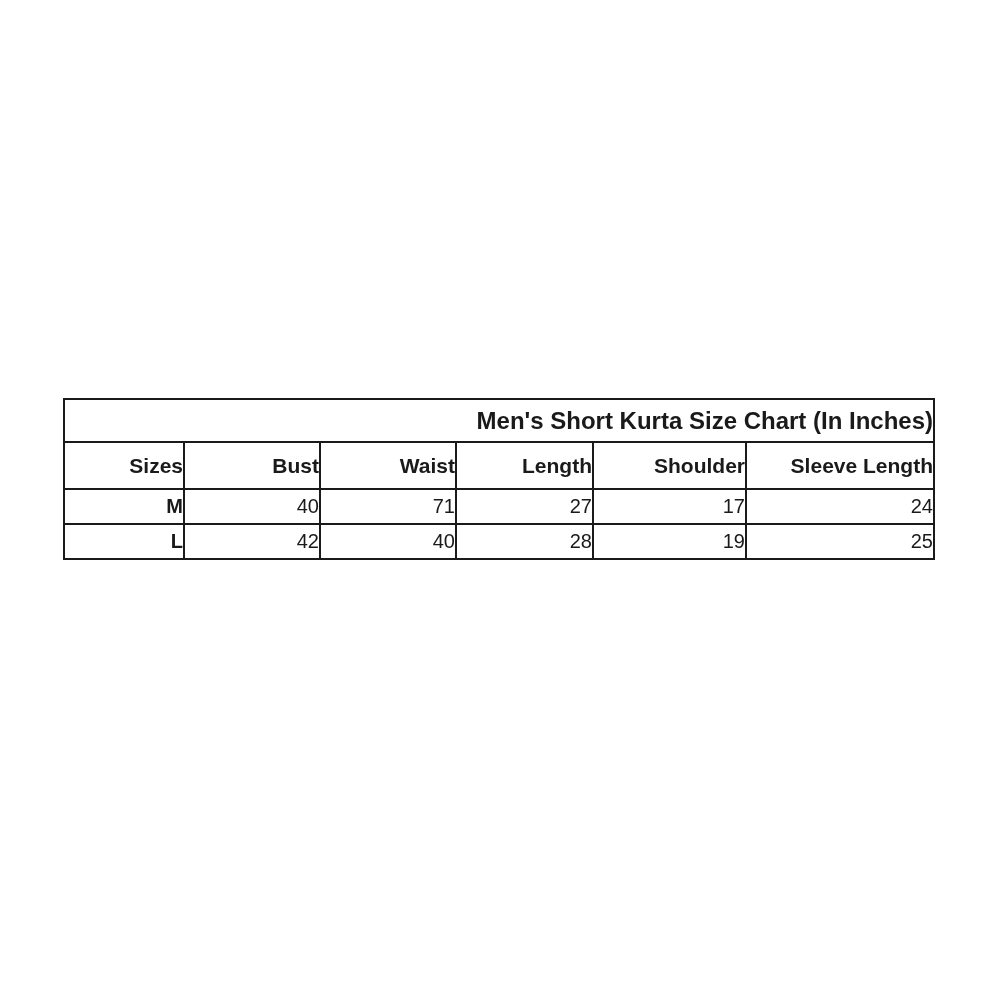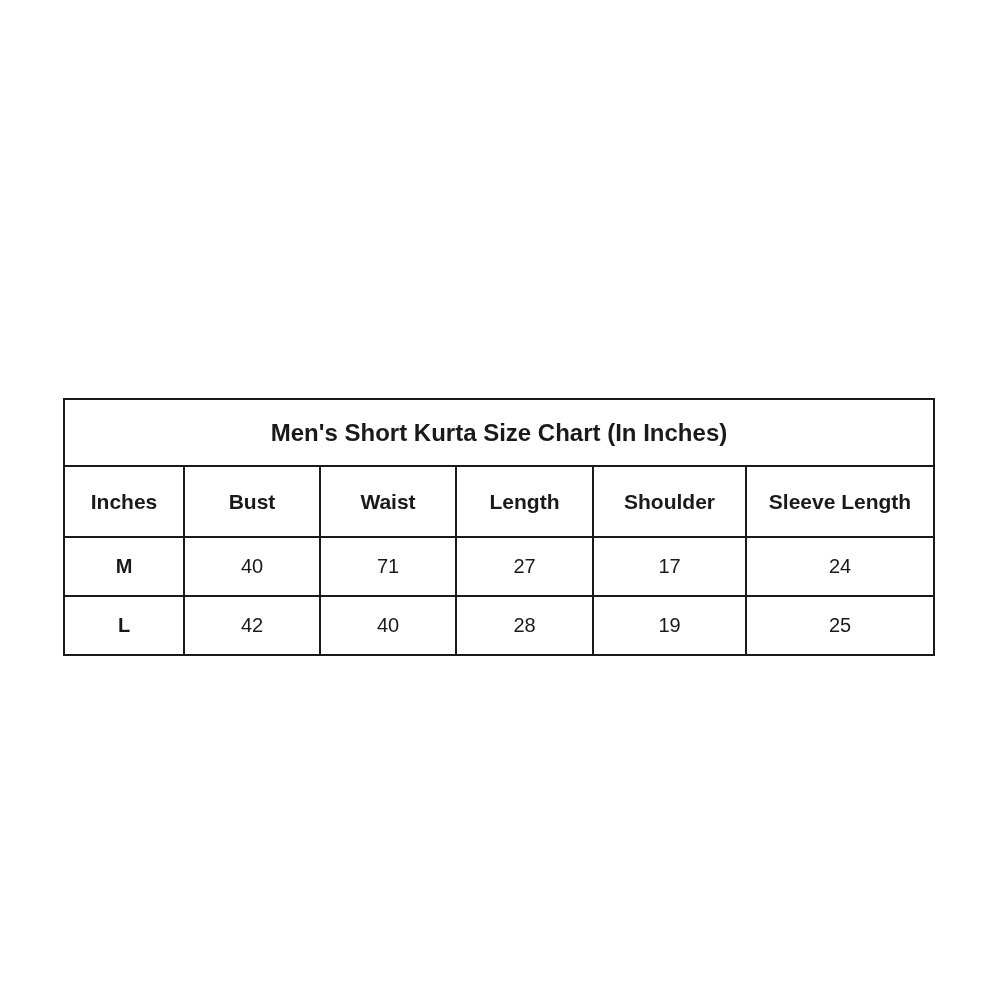--- a/index.html
+++ b/index.html
@@ -22,23 +22,23 @@
     left: 63px;
     top: 398px;
     width: 870px;
     border-collapse: collapse;
     table-layout: fixed;
     color: #1a1a1a;
   }
   table.size-chart th,
   table.size-chart td {
     border: 2px solid #1a1a1a;
-    text-align: center;
+    text-align: right;
     vertical-align: middle;
-    padding: 12px;
+    padding: 0;
     overflow: hidden;
     white-space: nowrap;
   }
   tr.title-row th {
     height: 41px;
     font-size: 24px;
     font-weight: 700;
     letter-spacing: 0px;
   }
   tr.header-row th {
@@ -66,21 +66,21 @@
       <col style="width:136px">
       <col style="width:137px">
       <col style="width:153px">
       <col style="width:188px">
     </colgroup>
     <thead>
       <tr class="title-row">
         <th colspan="6">Men's Short Kurta Size Chart (In Inches)</th>
       </tr>
       <tr class="header-row">
-        <th>Inches</th>
+        <th>Sizes</th>
         <th>Bust</th>
         <th>Waist</th>
         <th>Length</th>
         <th>Shoulder</th>
         <th>Sleeve Length</th>
       </tr>
     </thead>
     <tbody>
       <tr class="data-row">
         <td class="size-cell">M</td>

